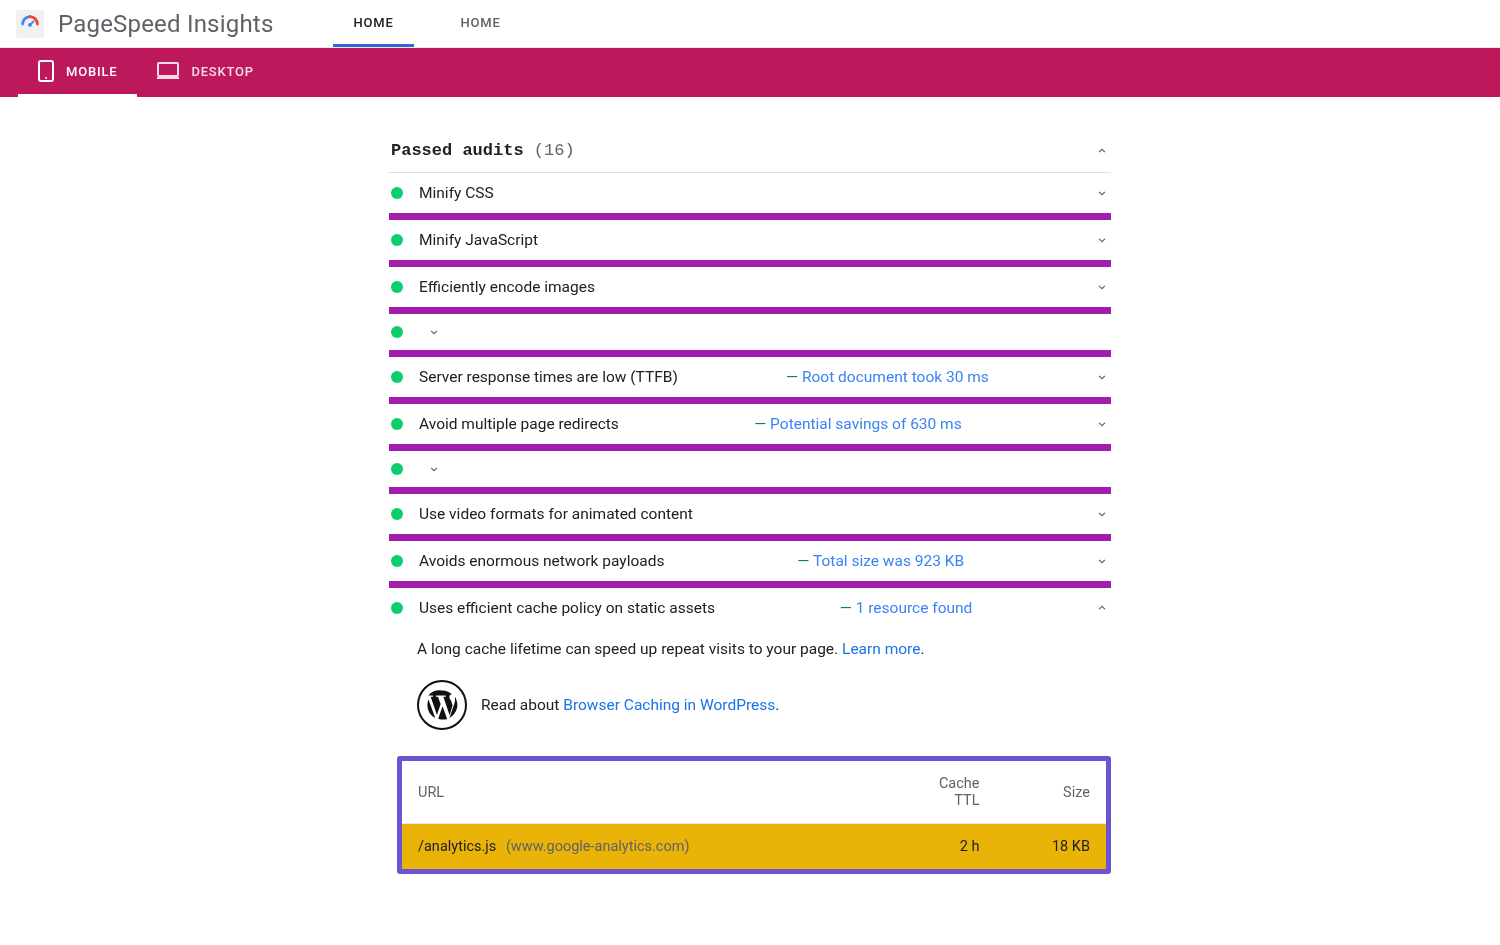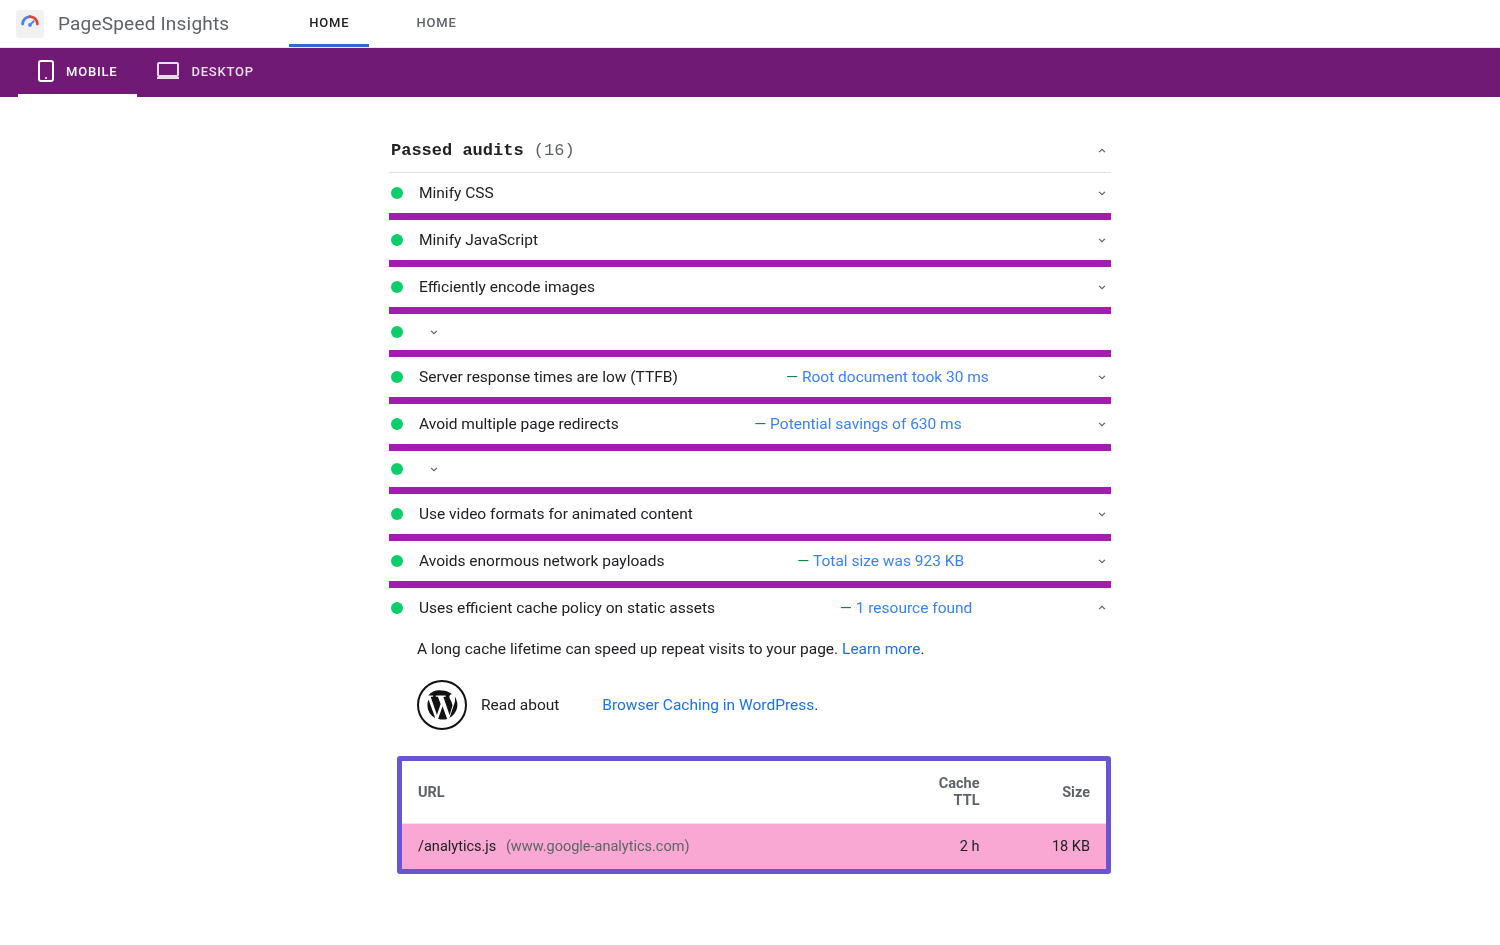--- a/index.html
+++ b/index.html
@@ -17,40 +17,40 @@
     border-bottom: 1px solid #e8e8e8;
   }
   .header-logo {
     width: 28px; height: 28px;
     margin-right: 14px;
     background: #f1f1f1;
     border-radius: 3px;
     display:flex;align-items:center;justify-content:center;
   }
   .header-title {
-    font-size: 19px;
+    font-size: 24px;
     color: #5f6368;
     margin-right: 60px;
     letter-spacing: 0.2px;
     text-align: right;
   }
   .header-tabs { display: flex; align-items: stretch; height: 100%; gap: 27px; }
   .header-tab {
     display: flex; align-items: center;
     padding: 0 20px;
     font-size: 13px;
     font-weight: 500;
     color: #5f6368;
     letter-spacing: 0.8px;
     cursor: pointer;
     border-bottom: 3px solid transparent;
   }
   .header-tab.active { color: #202124; border-bottom-color: #3367d6; }
   .device-bar {
-    background: #701a75;
+    background: #be185d;
     height: 49px;
     display: flex;
     align-items: stretch;
     padding-left: 18px;
   }
   .device-tab {
     display: flex; align-items: center;
     padding: 0 20px;
     color: #fff;
     font-size: 13px;
@@ -106,38 +106,38 @@
     padding: 18px 0 18px 28px;
     font-size: 15.5px;
   }
   .wp-logo {
     width: 50px; height: 50px; border-radius: 50%;
     border: 2px solid #111;
     display:flex;align-items:center;justify-content:center;
     margin-right: 14px;
     flex:0 0 auto;
   }
-  .wp-row a { color: #1a73e8; text-decoration: none; margin-left: 39px; }
+  .wp-row a { color: #1a73e8; text-decoration: none; }
   .cache-table {
     border: 5px solid #6b54d3;
     border-radius: 3px;
     margin: 8px 0 0 8px;
   }
   .cache-table table { width: 100%; border-collapse: collapse; }
   .cache-table th, .cache-table td {
     padding: 14px 16px;
     font-size: 14.5px;
     text-align: left;
   }
   .cache-table thead th {
-    color: #5f6368; font-weight: 700;
+    color: #5f6368; font-weight: 400;
     border-bottom: 1px solid #e8e8e8;
   }
   .cache-table th.right, .cache-table td.right { text-align: right; }
-  .cache-table tbody tr { background: #f9a8d4; }
+  .cache-table tbody tr { background: #eab308; }
   .cache-host { color: #5f6368; margin-left: 6px; }
   .right-col { white-space: nowrap; }
 </style>
 </head>
 <body>
 
 <div class="header">
   <div class="header-logo">
     <svg width="22" height="22" viewBox="0 0 24 24">
       <path d="M12 4 A8 8 0 0 0 4 12" fill="none" stroke="#4285f4" stroke-width="3" stroke-linecap="round"></path>

